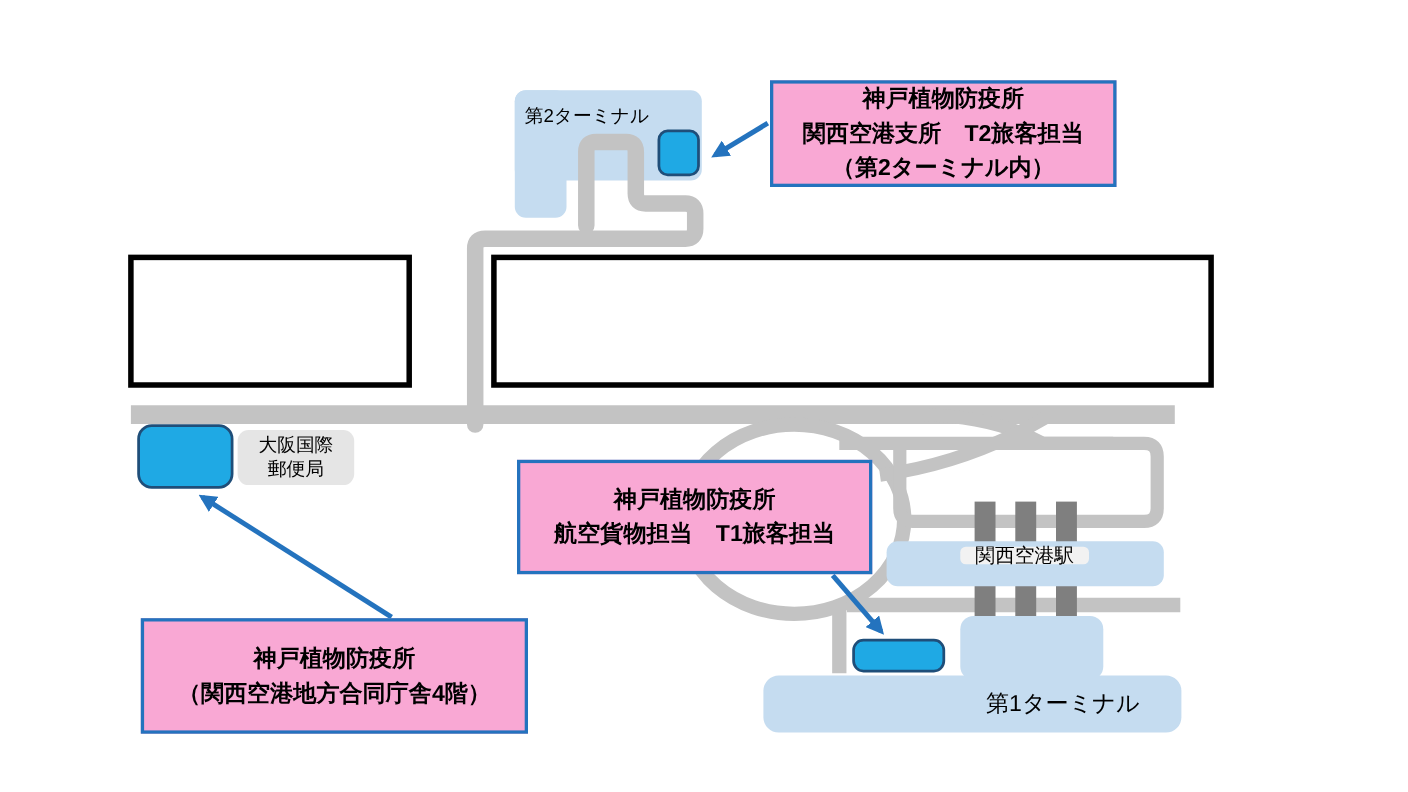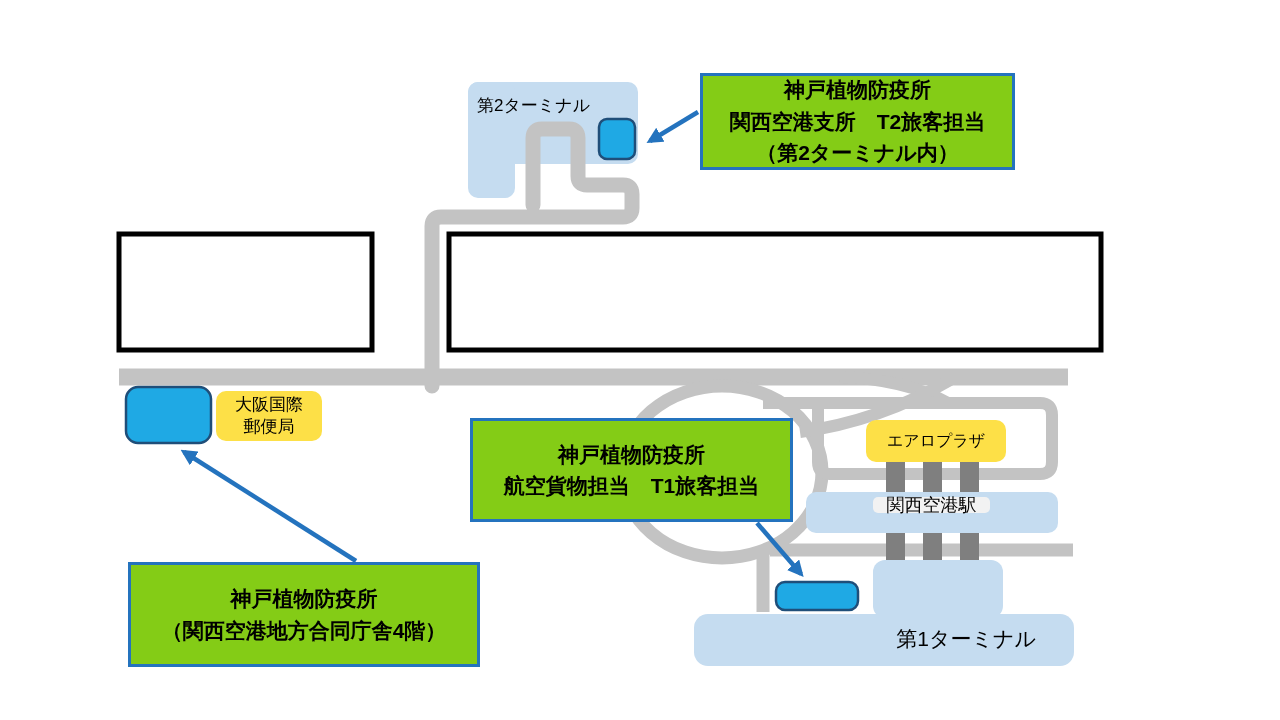--- a/index.html
+++ b/index.html
@@ -2,29 +2,29 @@
 <html><head>
 <meta charset="utf-8">
 <style>
   html,body{margin:0;padding:0;background:#fff;}
   .stage{
     position:relative;width:1280px;height:720px;background:#fff;overflow:hidden;
     font-family:"Liberation Sans","DejaVu Sans",sans-serif;color:#000;
   }
   .stage svg{position:absolute;left:0;top:0;}
   .callout{
-    position:absolute;background:#84cc16;border:3px solid #2473BE;
+    position:absolute;background:#f9a8d4;border:3px solid #2473BE;
     display:flex;flex-direction:column;justify-content:center;align-items:center;
     text-align:center;font-size:21px;font-weight:600;line-height:1.5;
     box-sizing:border-box;
   }
   .c-line{white-space:nowrap;}
   .map-label{position:absolute;white-space:nowrap;}
   .blue-tag{
-    position:absolute;background:#fde047;border-radius:10px;
+    position:absolute;background:#e5e5e5;border-radius:10px;
     display:flex;flex-direction:column;justify-content:center;align-items:center;
     text-align:right;box-sizing:border-box;line-height:1.3;
   }
   .station-tag{
     position:absolute;background:#F2F2F2;border-radius:5px;
     display:flex;justify-content:center;align-items:center;
     font-size:18px;box-sizing:border-box;
   }
 </style>
 </head>
@@ -75,21 +75,20 @@
     <path d="M356,561 L184,452" stroke="#2473BE" stroke-width="4.5" fill="none" marker-end="url(#ah)"></path>
   </svg>
 
   <div class="map-label" style="left:477px;top:94px;font-size:17px;">第2ターミナル</div>
 
   <div class="blue-tag" style="left:216px;top:391px;width:106px;height:50px;font-size:17px;">
     <span>大阪国際</span>
     <span>郵便局</span>
   </div>
 
-  <div class="blue-tag" style="left:866px;top:420px;width:140px;height:42px;font-size:16px;">エアロプラザ</div>
 
   <div class="station-tag" style="left:873px;top:497px;width:117px;height:16px;">関西空港駅</div>
 
   <div class="map-label" style="left:836px;top:625px;width:200px;text-align:right;font-size:21px;">第1ターミナル</div>
 
   <div class="callout" style="left:700px;top:73px;width:315px;height:97px;">
     <div class="c-line">神戸植物防疫所</div>
     <div class="c-line">関西空港支所　T2旅客担当</div>
     <div class="c-line">（第2ターミナル内）</div>
   </div>

